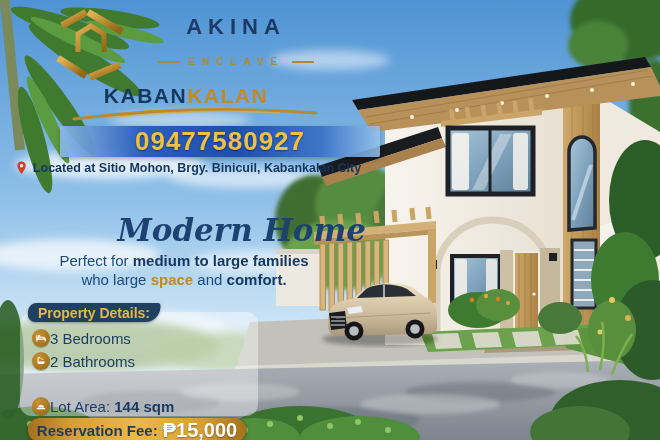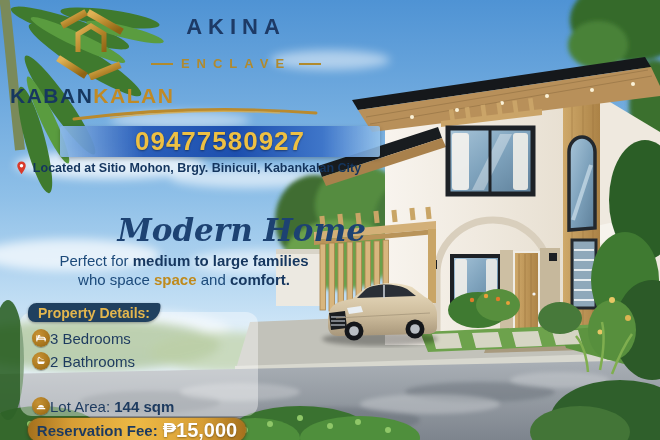--- a/index.html
+++ b/index.html
@@ -6,23 +6,23 @@
   .stage{position:relative;width:660px;height:440px;overflow:hidden;
          font-family:"Liberation Sans",sans-serif;}
   .scene{position:absolute;left:0;top:0;width:660px;height:440px;}
   .abs{position:absolute;}
 
   
   .brand{left:52px;top:6px;width:290px;height:78px;}
   .brand-name{position:absolute;left:78px;top:8px;width:212px;text-align:center;
     font-size:22px;font-weight:700;letter-spacing:6px;color:#1d3a66;}
   .brand-tag{position:absolute;left:78px;top:50px;width:212px;display:flex;align-items:center;justify-content:center;gap:8px;
-    font-size:13px;font-weight:700;letter-spacing:7px;color:#b08a2e;}
+    font-size:10px;font-weight:700;letter-spacing:7px;color:#b08a2e;}
   .brand-tag .rule{width:22px;height:2px;background:#b08a2e;flex:0 0 auto;}
-  .city{left:10px;top:84px;width:352px;font-size:21px;font-weight:700;letter-spacing:1.5px;}
+  .city{left:10px;top:84px;width:352px;text-align:center;font-size:21px;font-weight:700;letter-spacing:1.5px;}
   .city .p1{color:#16375f;} .city .p2{color:#c08a25;}
   .swoosh{left:70px;top:106px;width:250px;height:16px;}
 
   
   .phone-band{left:20px;top:126px;width:320px;height:31px;border-radius:2px;
     background:linear-gradient(90deg,rgba(140,185,230,.9),#2b5fba 26%,#1d4fae 55%,#3f76c9 82%,rgba(150,195,235,.85));
     box-shadow:0 2px 4px rgba(0,0,0,.25);
     display:flex;align-items:center;justify-content:center;margin-left:40px;}
   .phone-band span{font-size:26px;font-weight:700;letter-spacing:1px;color:#eec043;
     text-shadow:0 1px 2px rgba(0,0,0,.4);}
@@ -399,21 +399,21 @@
     <svg width="13" height="16" viewBox="0 0 16 18">
       <path d="M8 1 C4.8 1 2.8 3.4 2.8 6.2 c0 3.8 5.2 10.3 5.2 10.3 s5.2 -6.5 5.2 -10.3 C13.2 3.4 11.2 1 8 1 Z" fill="#d93a2b"></path>
       <circle cx="8" cy="6.2" r="2.1" fill="#ffffff"></circle>
     </svg>
     <span>Located at Sitio Mohon, Brgy. Binicuil, Kabankalan City</span>
   </div>
 
   <div class="abs script">Modern Home</div>
   <div class="abs desc">
     <span>Perfect for </span><b>medium to large families</b><br>
-    <span>who space </span><span class="gold">space</span><span> and </span><b>comfort.</b>
+    <span>who large </span><span class="gold">space</span><span> and </span><b>comfort.</b>
   </div>
 
   <div class="abs panel"></div>
   <div class="abs pd-banner">
     <span>Property Details:</span>
   </div>
 
   <div class="abs row r1">
     <span class="chip">
       <svg width="12" height="12" viewBox="0 0 16 16">

